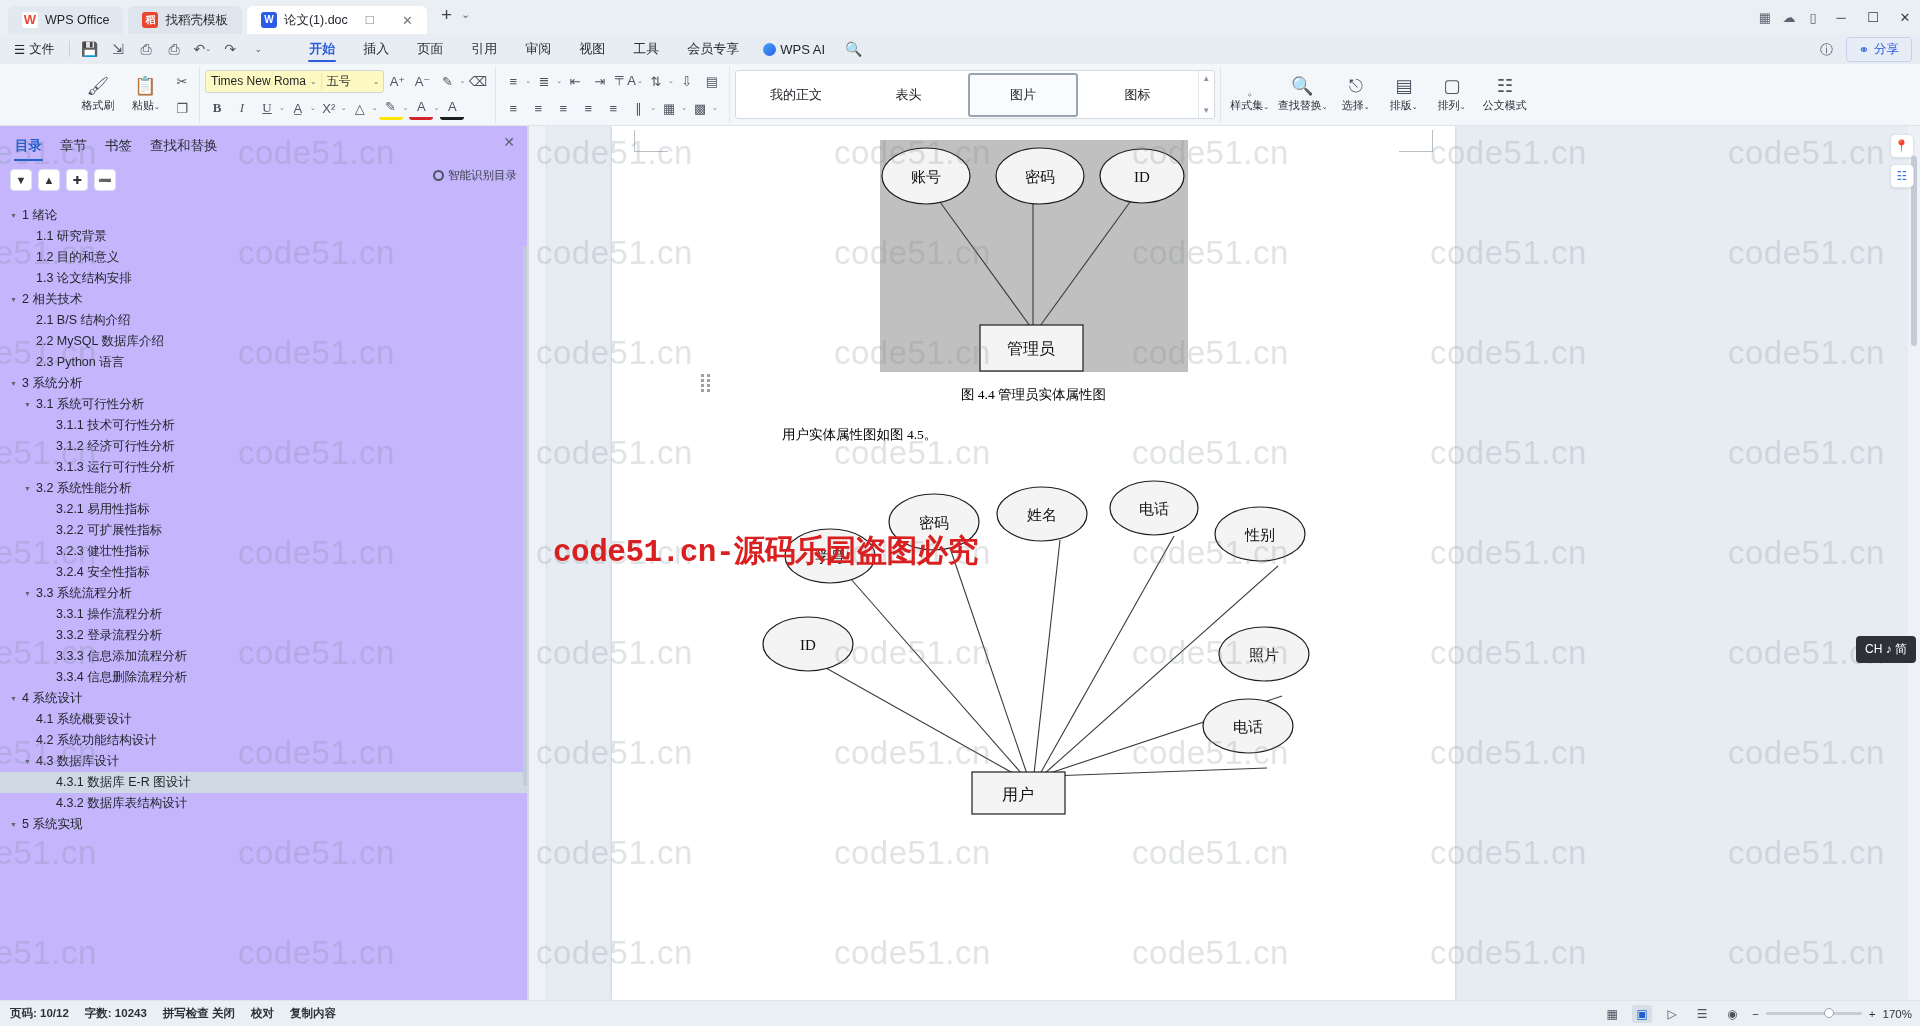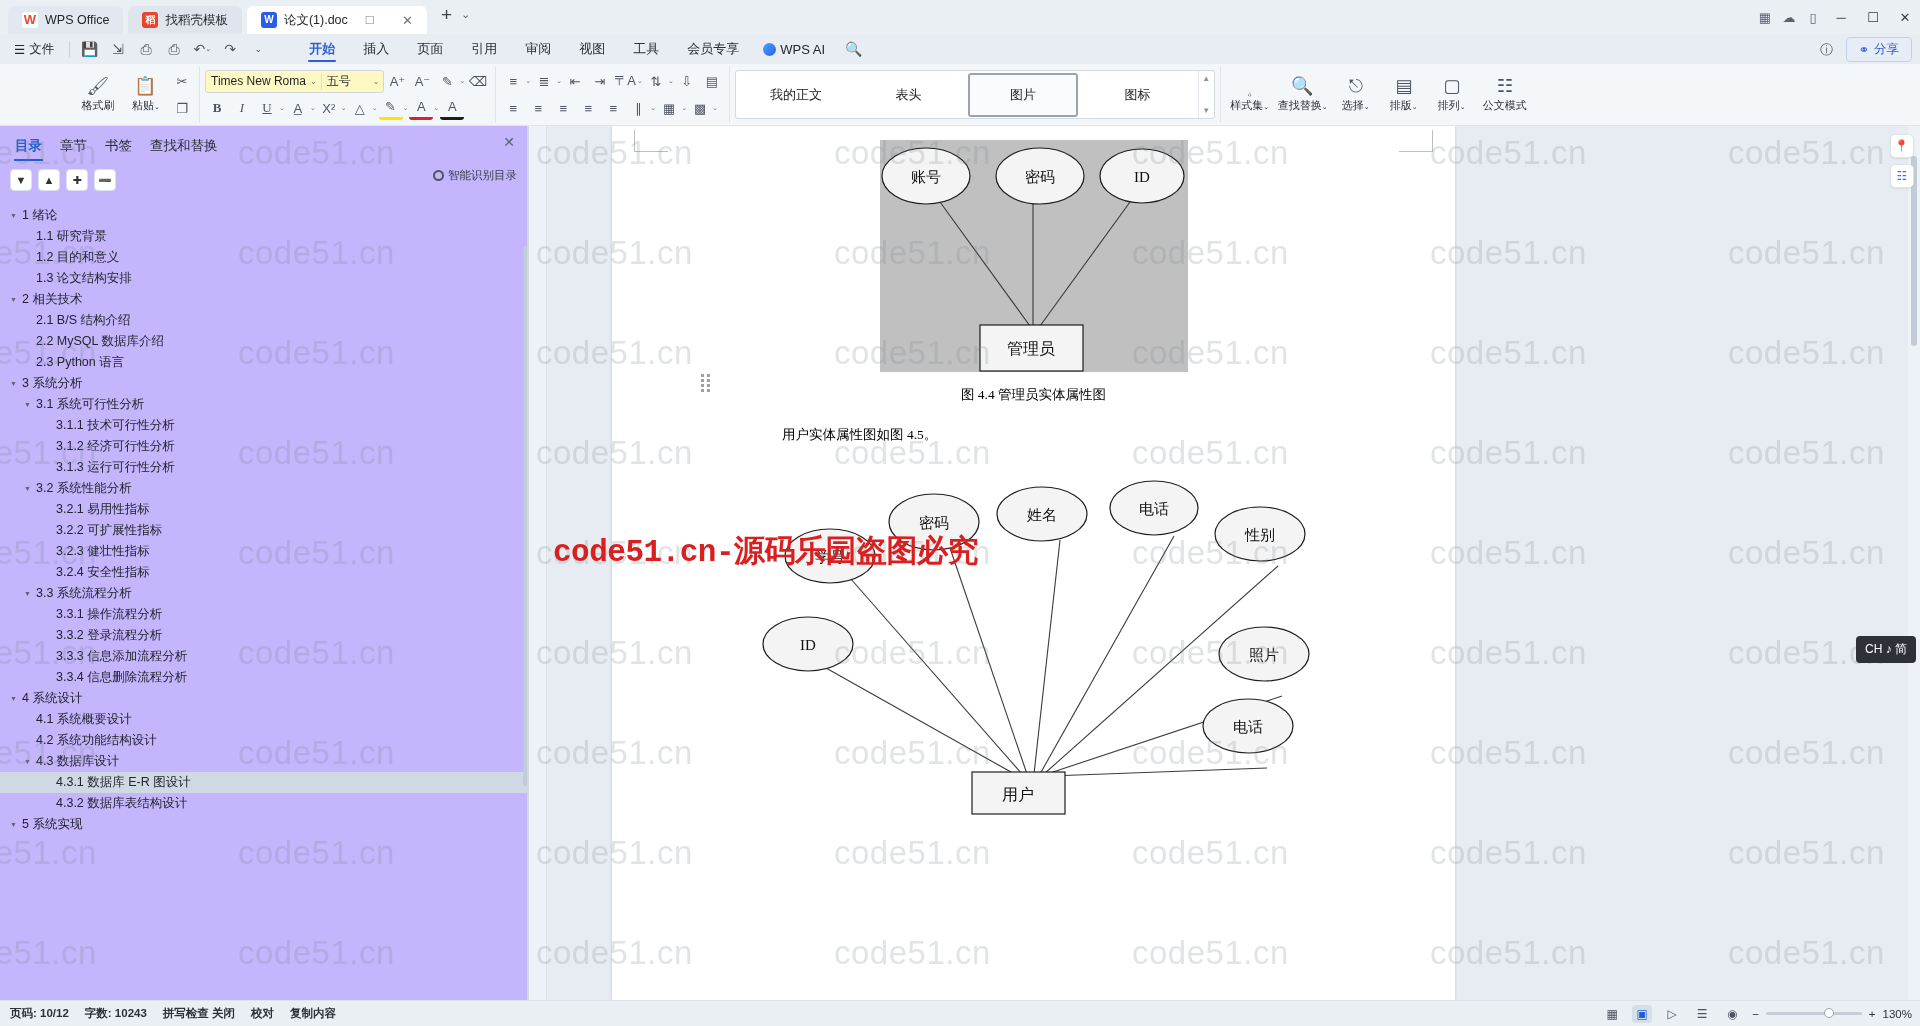--- a/index.html
+++ b/index.html
@@ -716,17 +716,17 @@
       <span class="viewbtn active">▣</span>
       <span class="viewbtn">▷</span>
       <span class="viewbtn">☰</span>
       <span class="viewbtn">◉</span>
       <span class="zoom-slider">
         <span>−</span>
         <span class="zs-track">
           <span class="zs-knob"></span>
         </span>
         <span>+</span>
-        <span>130%</span>
+        <span>170%</span>
       </span>
     </div>
   </div>
 </div>
 
 </body></html>

